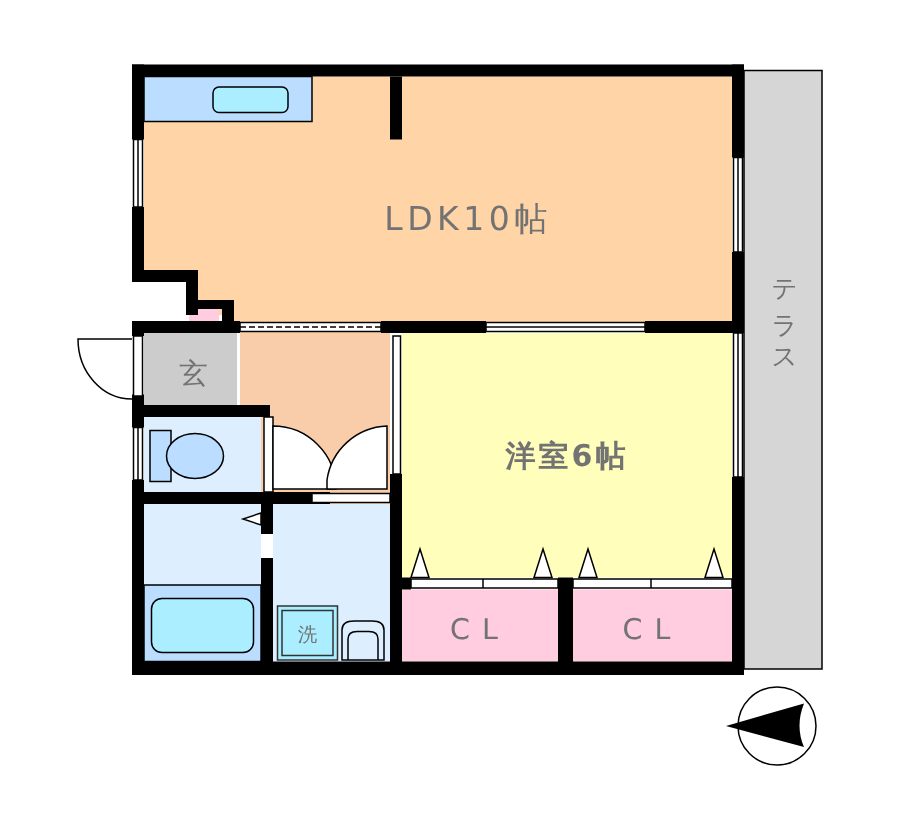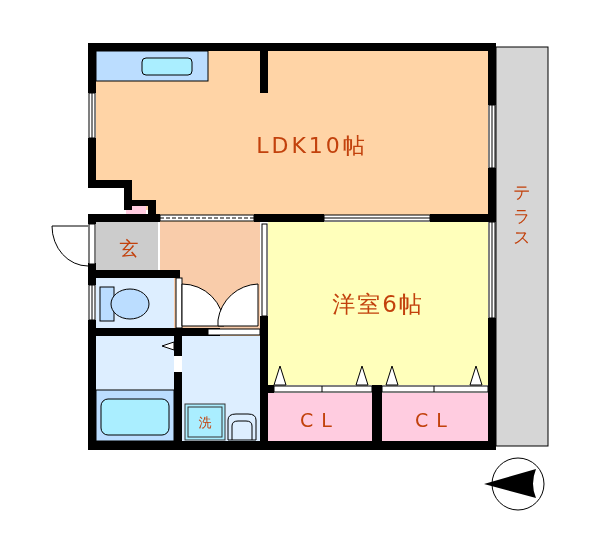--- a/index.html
+++ b/index.html
@@ -1,20 +1,20 @@
 <!DOCTYPE html>
 <html><head>
 <meta charset="utf-8">
 <style>
   html,body{margin:0;padding:0;background:#ffffff;}
   body{width:600px;height:558px;position:relative;overflow:hidden;font-family:"DejaVu Sans","Liberation Sans",sans-serif;}
   svg{position:absolute;left:0;top:0;}
-  .lbl{position:absolute;color:#c2410c;white-space:nowrap;transform:translate(-50%,-50%);}
+  .lbl{position:absolute;color:#737373;white-space:nowrap;transform:translate(-50%,-50%);}
   .big{font-size:22px;letter-spacing:3px;}
-  .mid{font-size:23px;letter-spacing:2px;}
+  .mid{font-size:20px;letter-spacing:2px;font-weight:bold;}
   .sm{font-size:19px;}
   .xs{font-size:13px;}
   .vert{font-size:17px;writing-mode:vertical-rl;letter-spacing:4px;}
 </style>
 </head>
 <body>
 
 <svg width="600" height="558" viewBox="0 0 600 558">
 
   <rect x="496" y="47" width="52" height="399" fill="#d6d6d6" stroke="#000" stroke-width="1"></rect>

